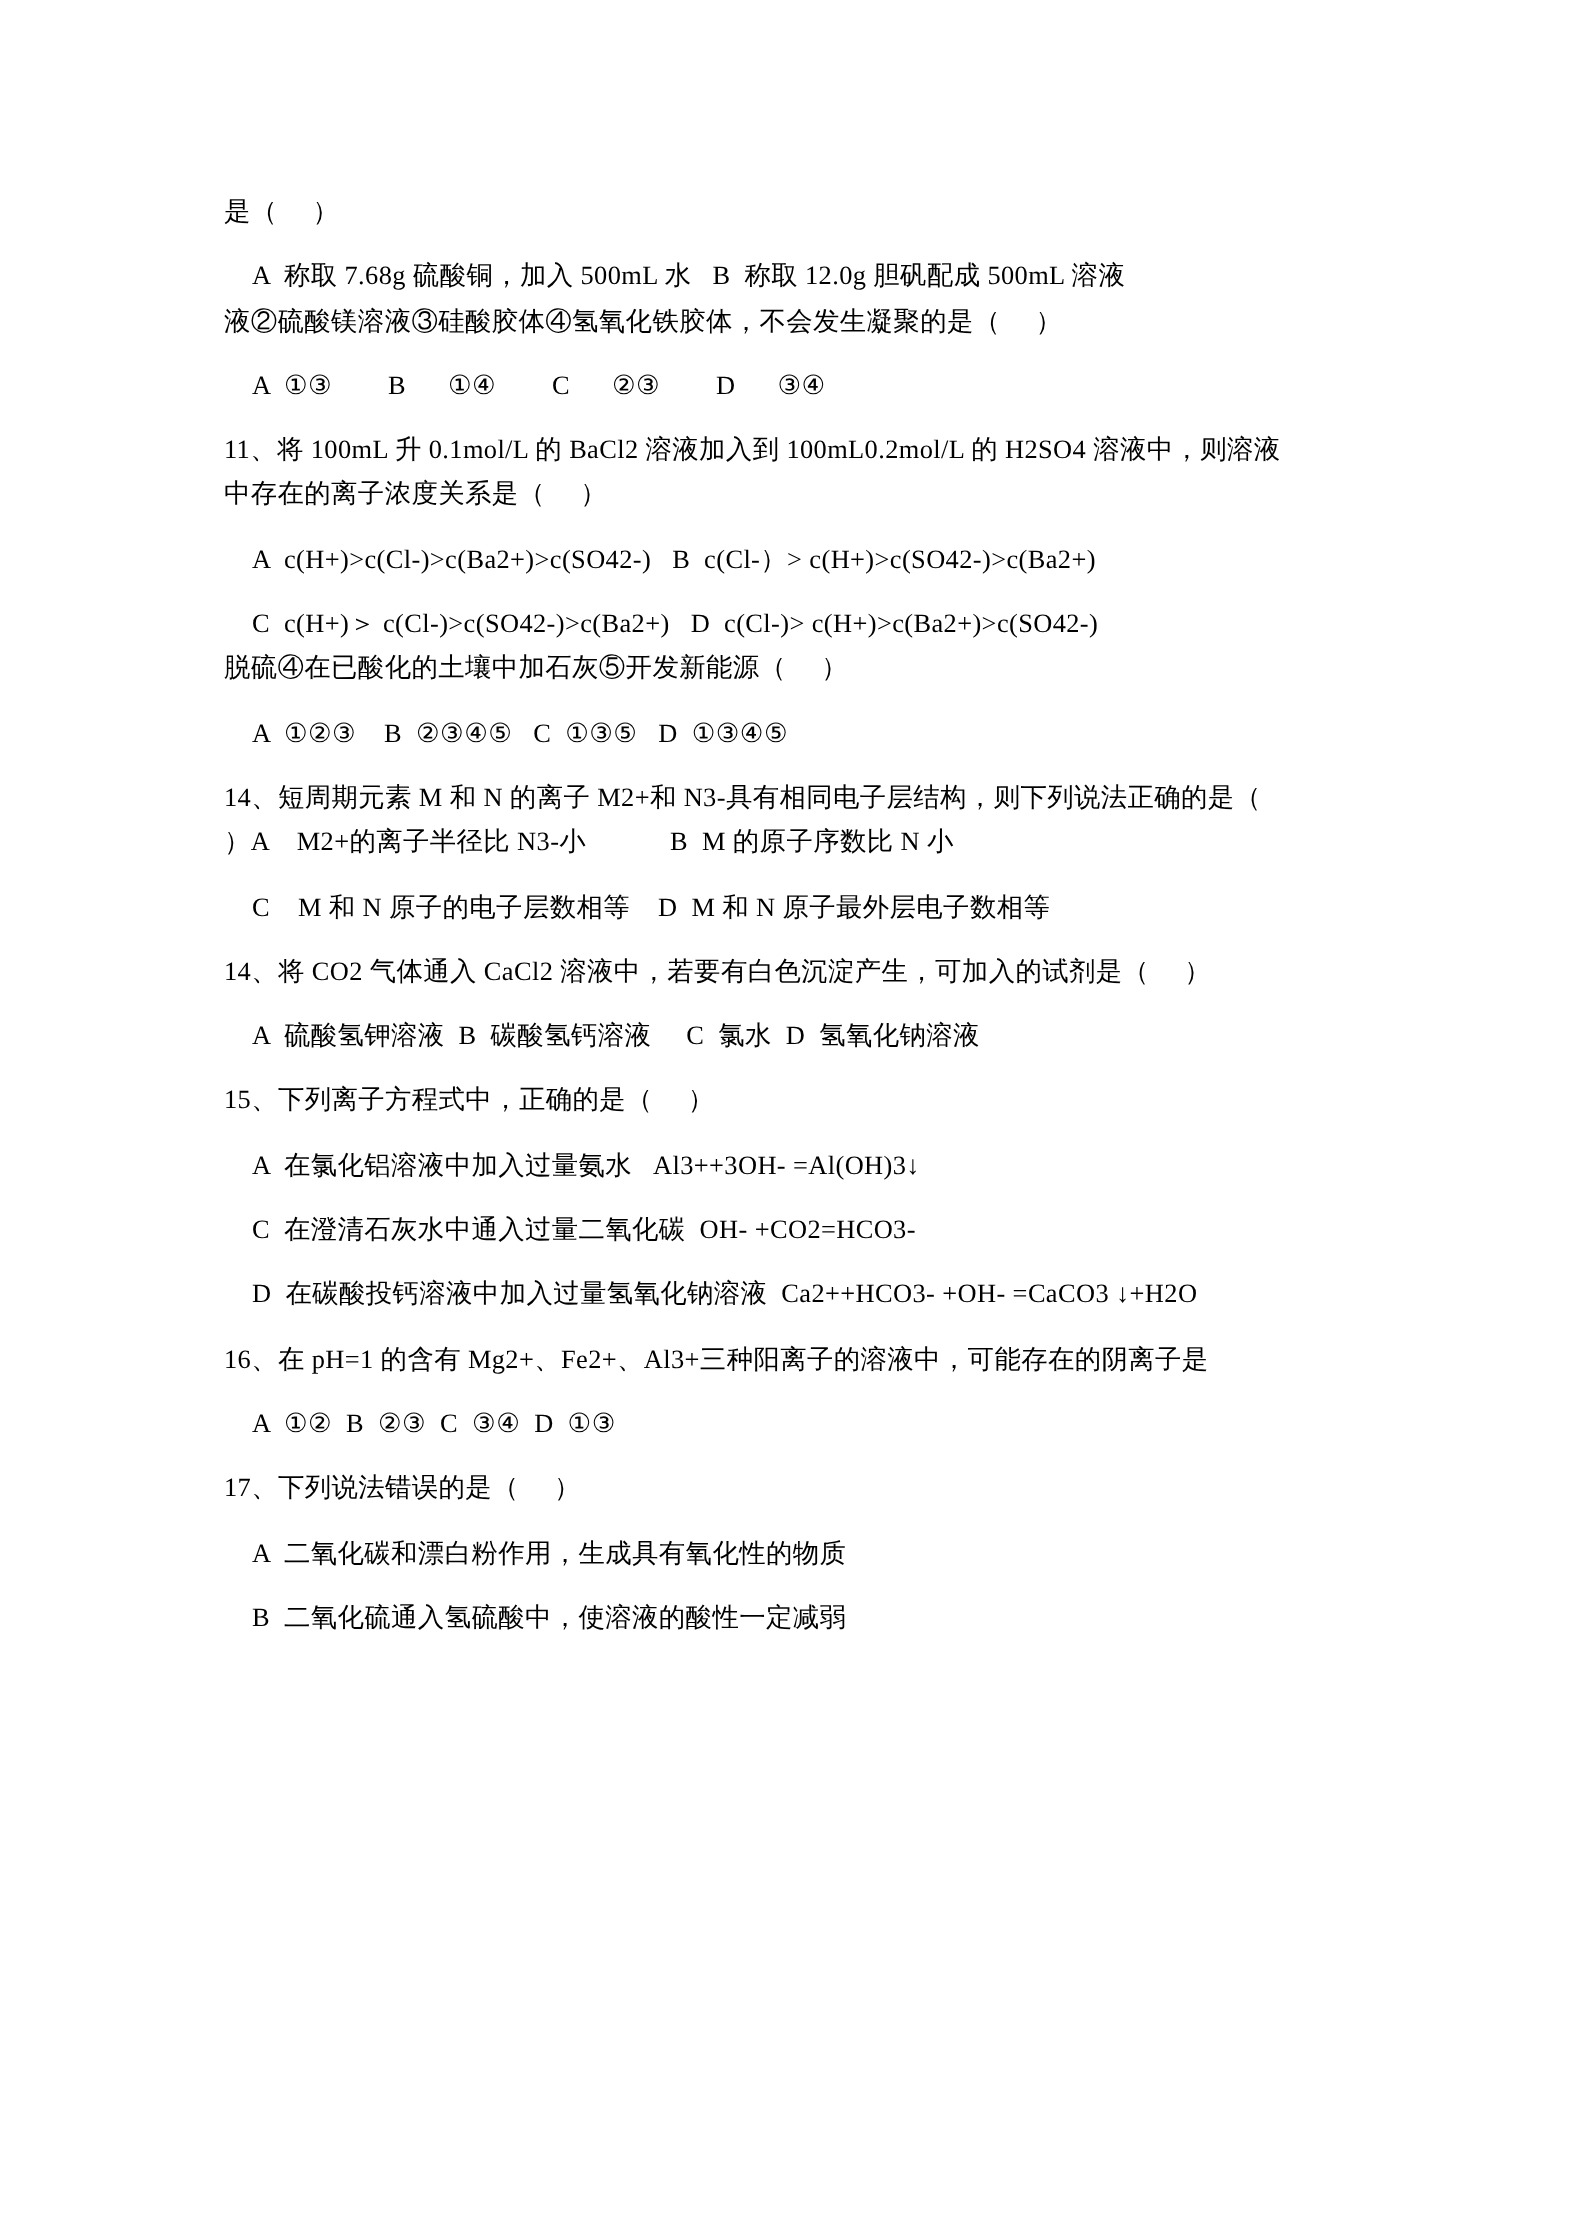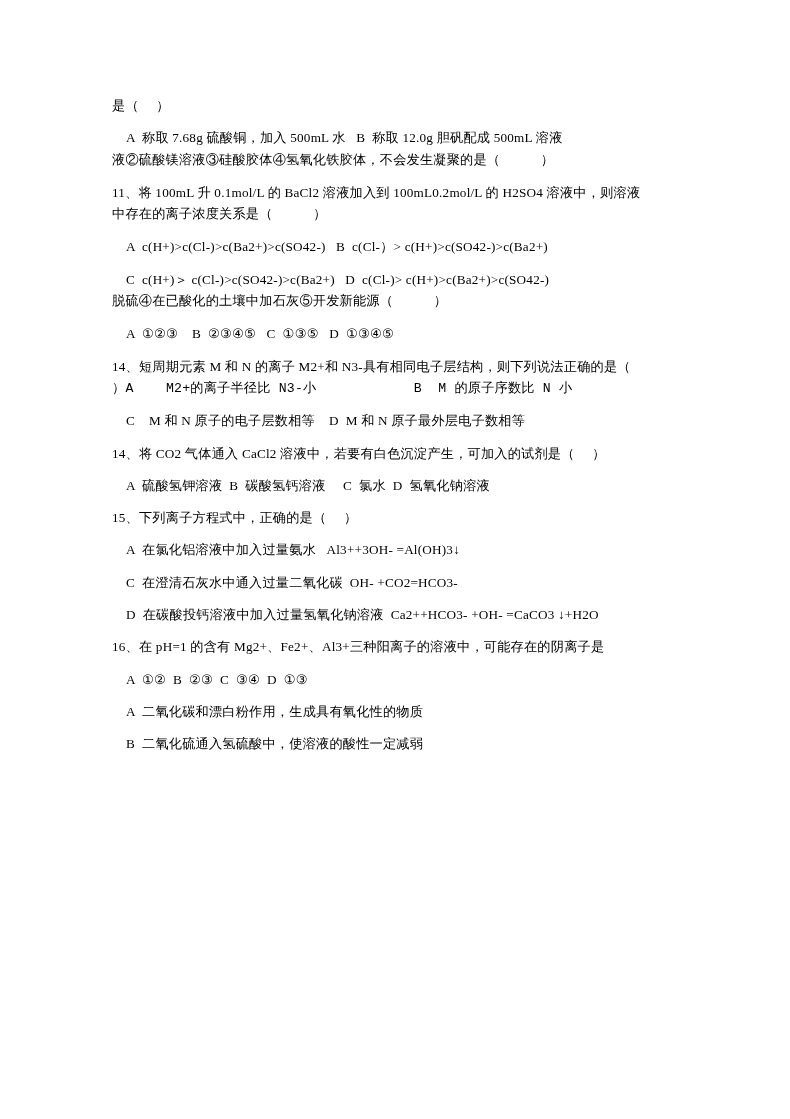--- a/index.html
+++ b/index.html
@@ -22,35 +22,35 @@
   }
   .line {
     font-size: 13.2px;
     line-height: 1.5;
     margin: 0 0 12.5px 0;
     white-space: pre-wrap;
     letter-spacing: 0.2px;
   }
   .line.cont {
     margin-top: -10px;
-    font-family: Liberation Mono, monospace;
   }
   .opt {
     padding-left: 14px;
   }
 </style>
 </head>
 <body>
 
 <div class="page">
 
   <p class="line">是（     ）</p>
   <p class="line opt">A  称取 7.68g 硫酸铜，加入 500mL 水   B  称取 12.0g 胆矾配成 500mL 溶液</p>
 
   <p class="line cont">液②硫酸镁溶液③硅酸胶体④氢氧化铁胶体，不会发生凝聚的是（     ）</p>
+  <p class="line opt">A  ①③        B      ①④        C      ②③        D      ③④</p>
 
   <p class="line">11、将 100mL 升 0.1mol/L 的 BaCl2 溶液加入到 100mL0.2mol/L 的 H2SO4 溶液中，则溶液</p>
   <p class="line cont">中存在的离子浓度关系是（     ）</p>
   <p class="line opt">A  c(H+)&gt;c(Cl-)&gt;c(Ba2+)&gt;c(SO42-)   B  c(Cl-）&gt; c(H+)&gt;c(SO42-)&gt;c(Ba2+)</p>
   <p class="line opt">C  c(H+)＞ c(Cl-)&gt;c(SO42-)&gt;c(Ba2+)   D  c(Cl-)&gt; c(H+)&gt;c(Ba2+)&gt;c(SO42-)</p>
 
   <p class="line cont">脱硫④在已酸化的土壤中加石灰⑤开发新能源（     ）</p>
   <p class="line opt">A  ①②③    B  ②③④⑤   C  ①③⑤   D  ①③④⑤</p>
 
   <p class="line">14、短周期元素 M 和 N 的离子 M2+和 N3-具有相同电子层结构，则下列说法正确的是（</p>
@@ -61,16 +61,17 @@
   <p class="line opt">A  硫酸氢钾溶液  B  碳酸氢钙溶液     C  氯水  D  氢氧化钠溶液</p>
 
   <p class="line">15、下列离子方程式中，正确的是（     ）</p>
   <p class="line opt">A  在氯化铝溶液中加入过量氨水   Al3++3OH- =Al(OH)3↓</p>
   <p class="line opt">C  在澄清石灰水中通入过量二氧化碳  OH- +CO2=HCO3-</p>
   <p class="line opt">D  在碳酸投钙溶液中加入过量氢氧化钠溶液  Ca2++HCO3- +OH- =CaCO3 ↓+H2O</p>
 
   <p class="line">16、在 pH=1 的含有 Mg2+、Fe2+、Al3+三种阳离子的溶液中，可能存在的阴离子是</p>
   <p class="line opt">A  ①②  B  ②③  C  ③④  D  ①③</p>
 
+  <p class="line">17、下列说法错误的是（     ）</p>
   <p class="line opt">A  二氧化碳和漂白粉作用，生成具有氧化性的物质</p>
   <p class="line opt">B  二氧化硫通入氢硫酸中，使溶液的酸性一定减弱</p>
 
 </div>
 
 </body></html>

